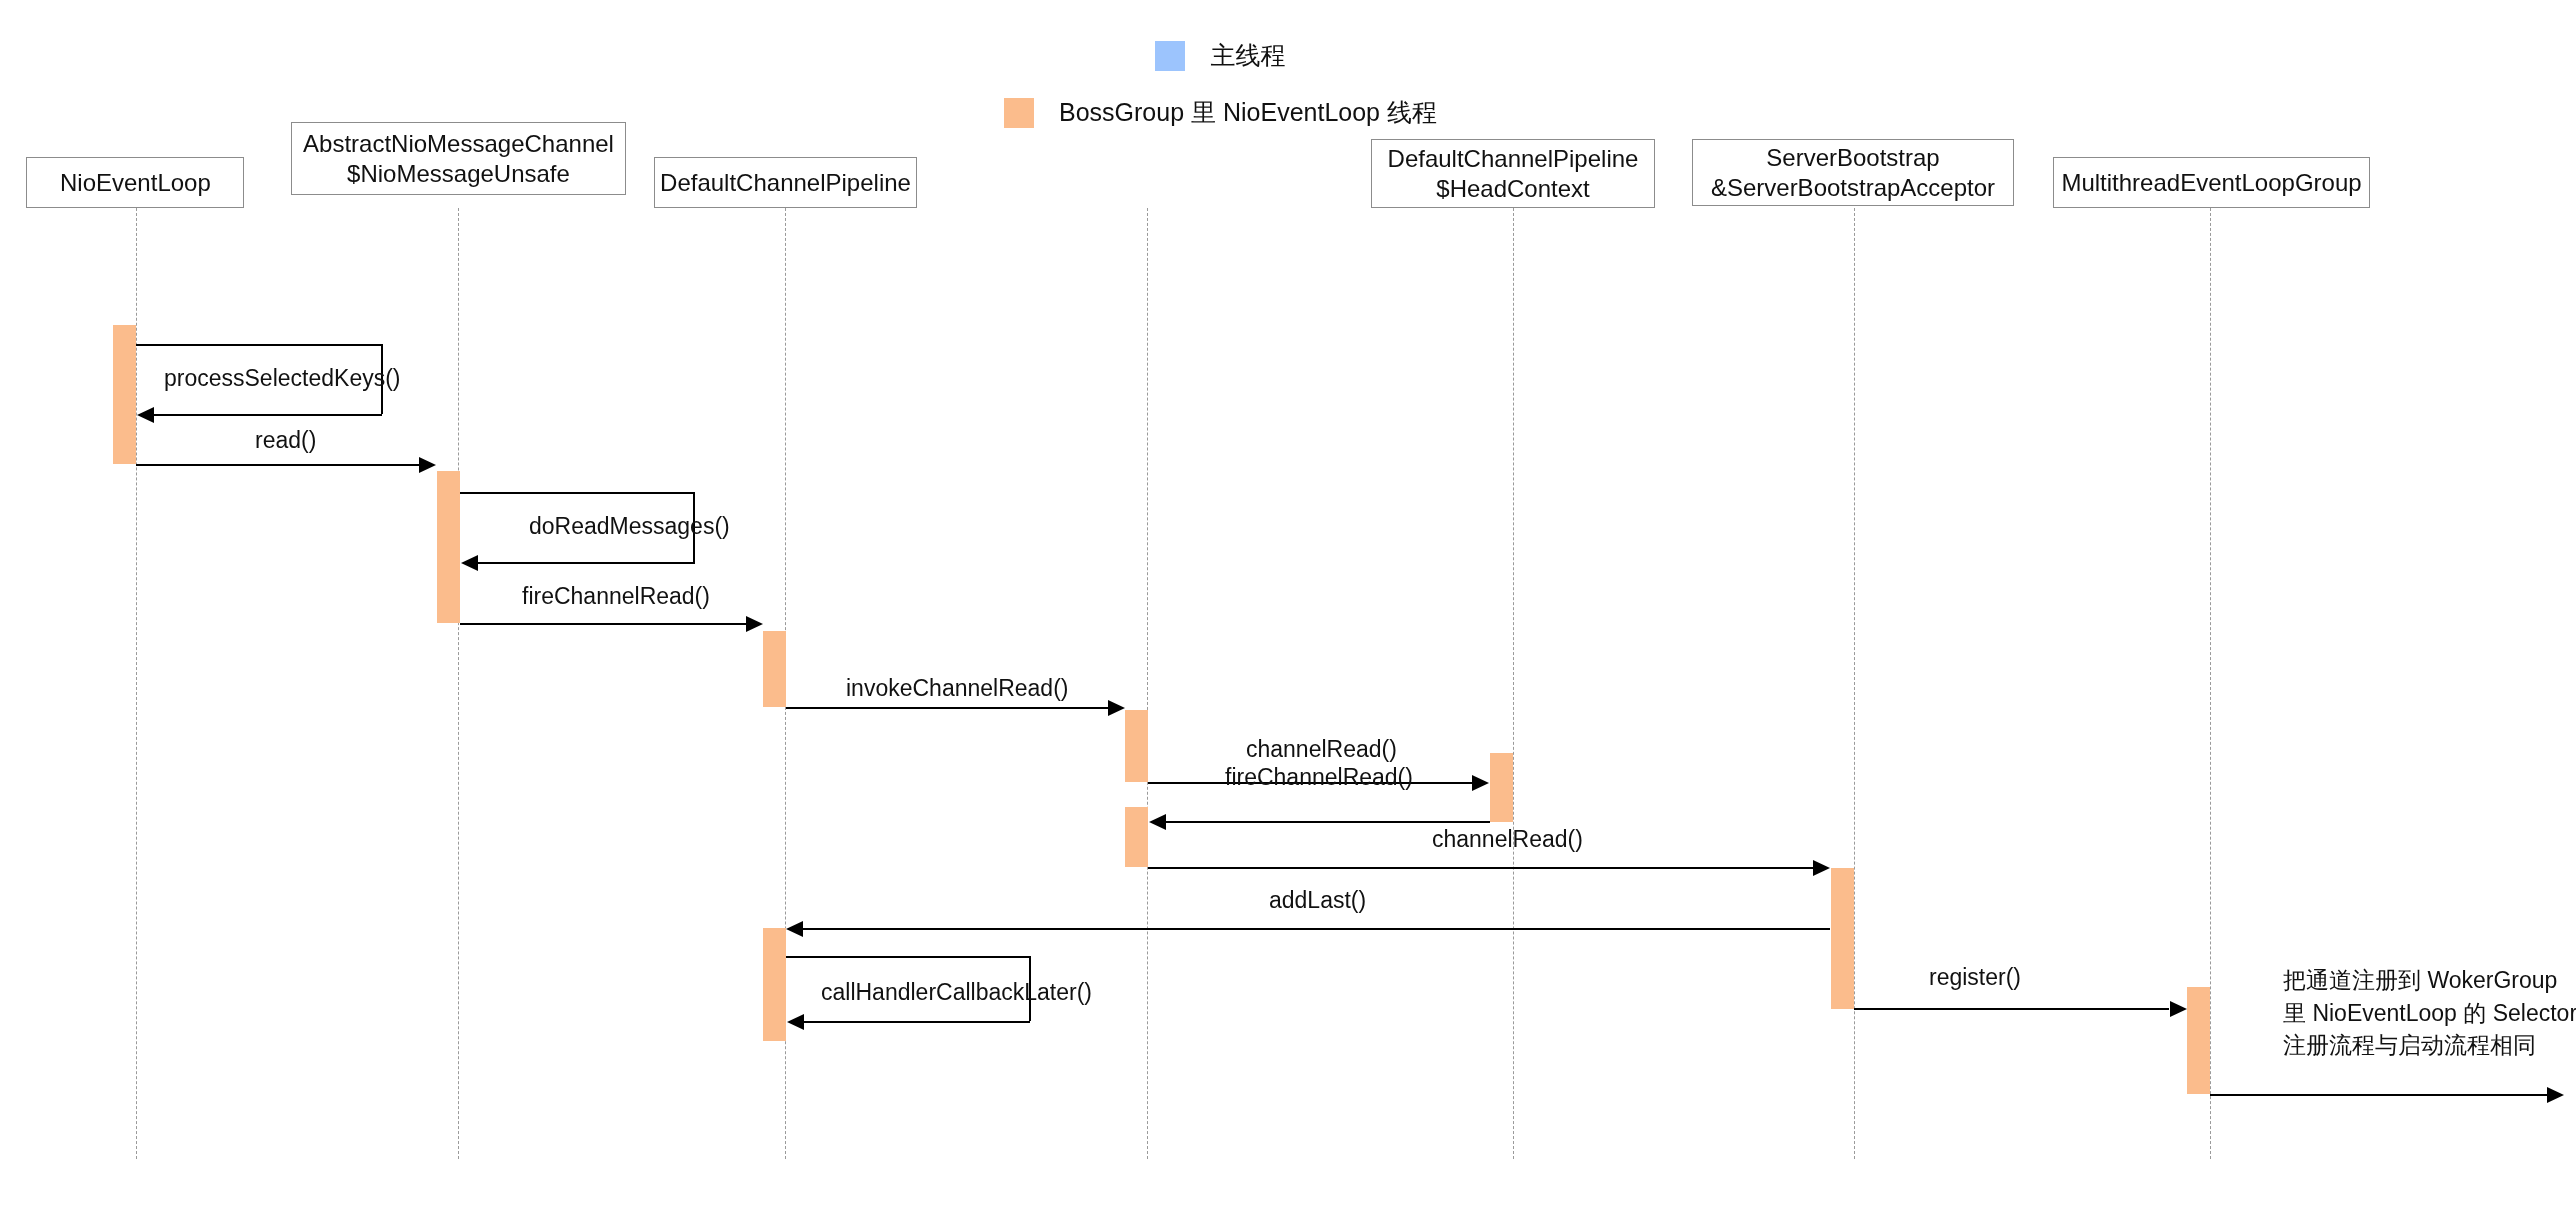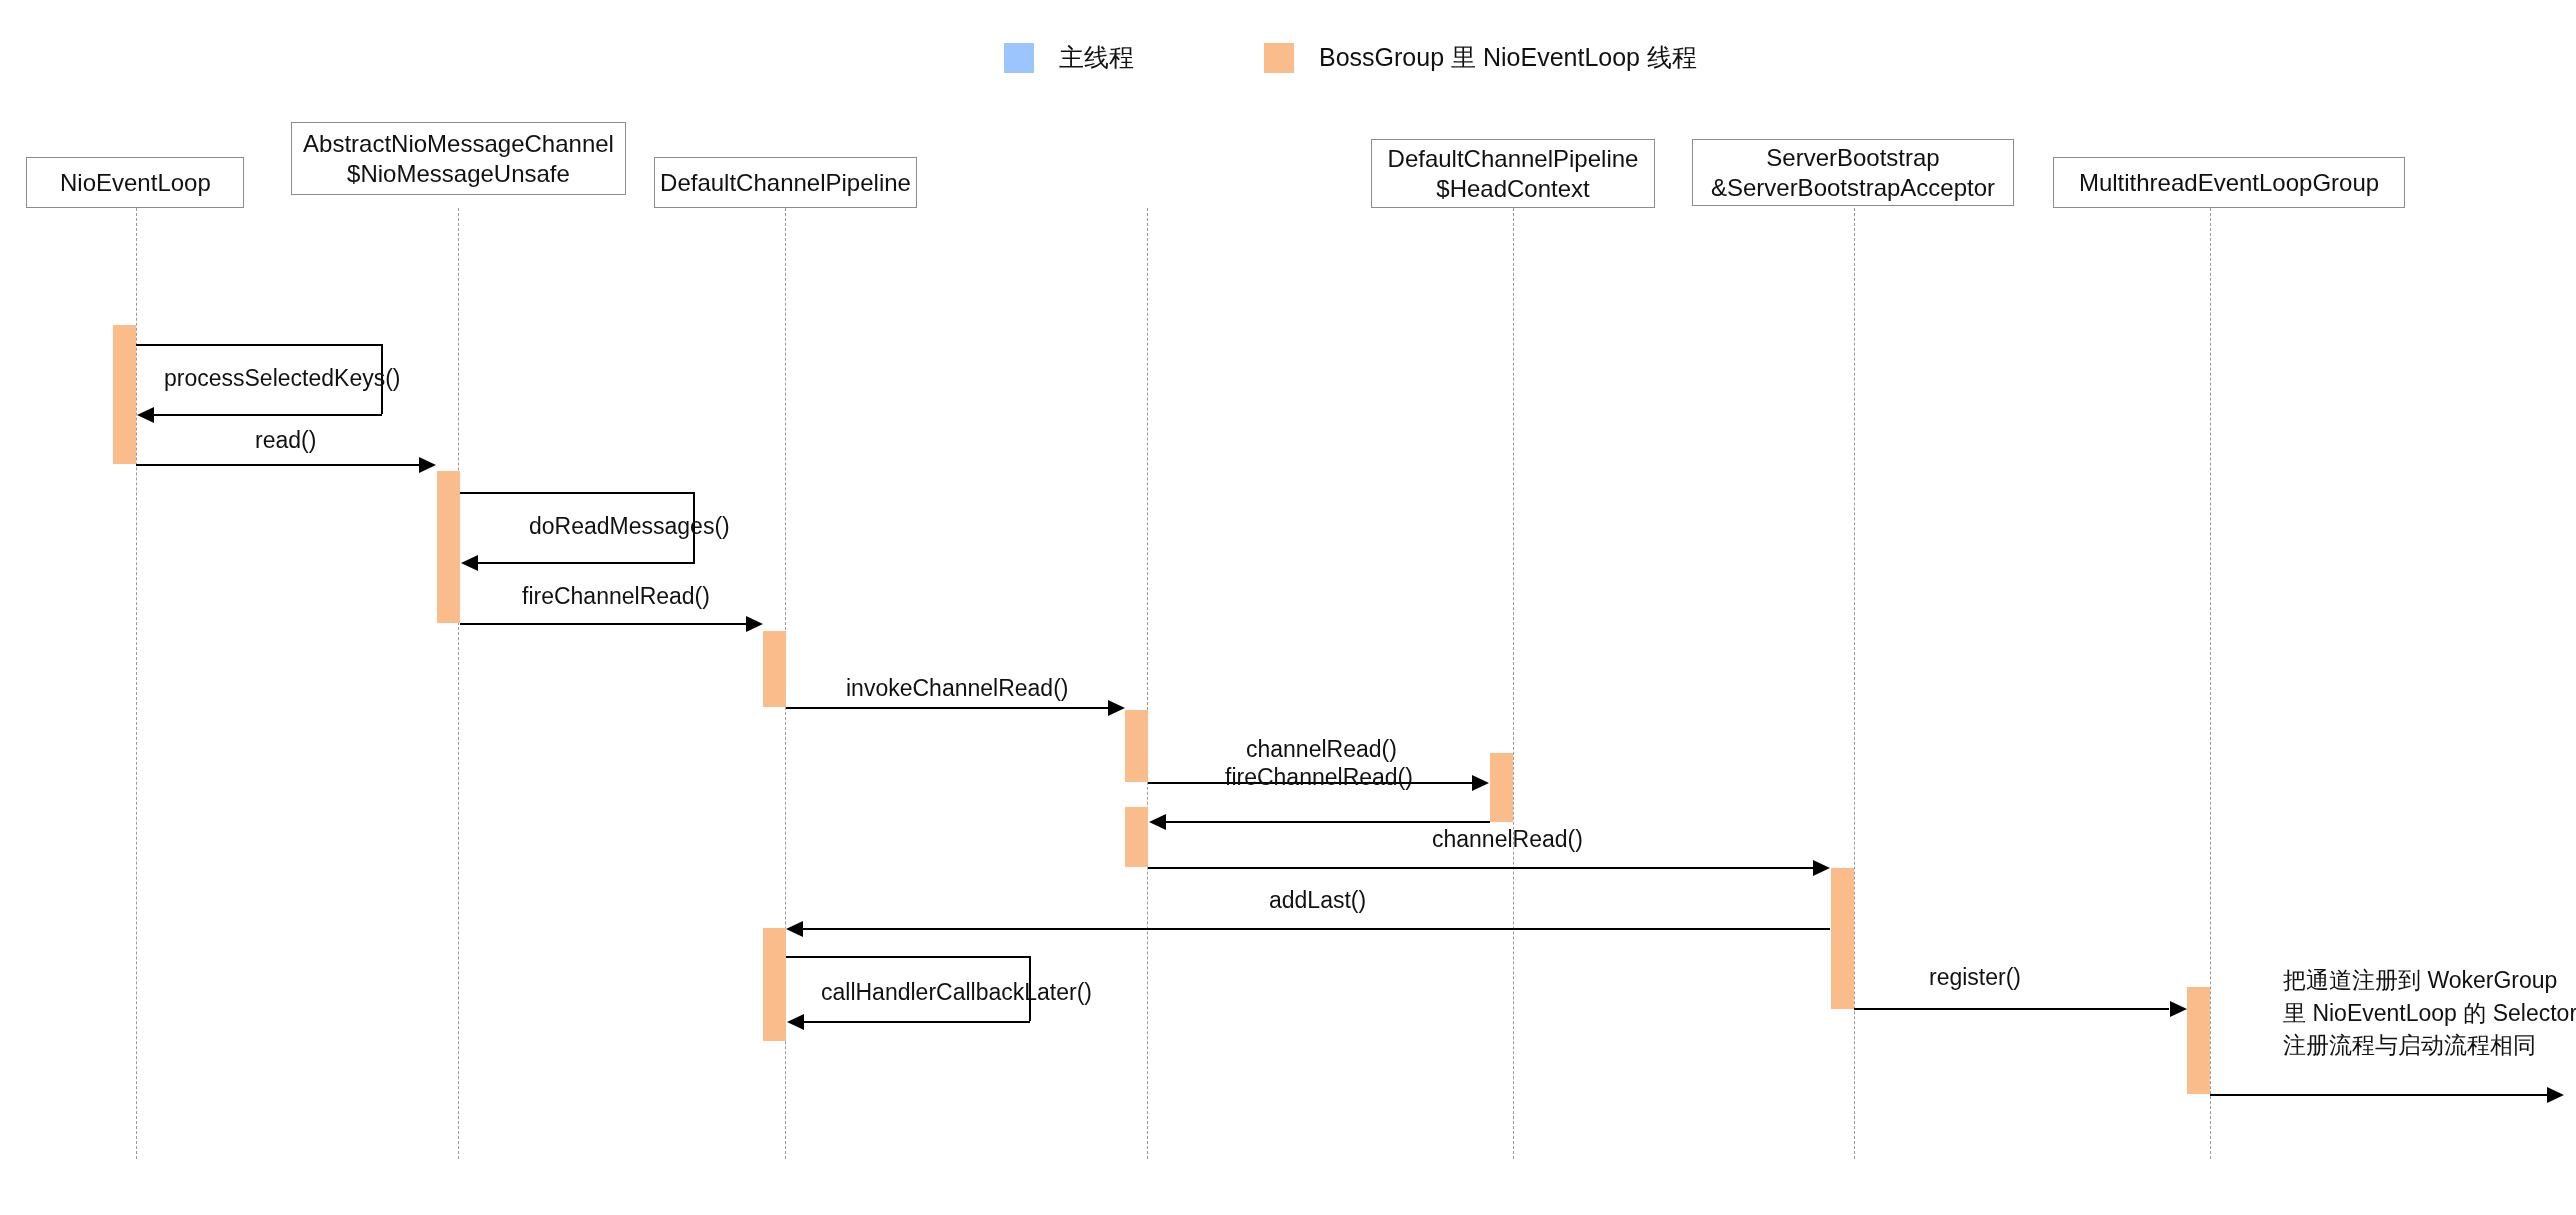--- a/index.html
+++ b/index.html
@@ -20,23 +20,24 @@
     width: 2576px;
     height: 1216px;
   }
 
   
   .legend {
     position: absolute;
     top: 39px;
     left: 1004px;
     display: flex;
-    align-items: flex-end;
+    align-items: center;
     gap: 12px;
     height: 35px;
+    flex-direction: column;
   }
   .legend-entry {
     display: flex;
     align-items: center;
   }
   .legend-swatch {
     width: 30px;
     height: 30px;
     display: block;
   }
@@ -159,21 +160,21 @@
   <div class="lifeline-head" style="left:1371px; top:139px; width:284px; height:69px;">
     <span class="ln">DefaultChannelPipeline</span>
     <span class="ln">$HeadContext</span>
   </div>
 
   <div class="lifeline-head" style="left:1692px; top:139px; width:322px; height:67px;">
     <span class="ln">ServerBootstrap</span>
     <span class="ln">&amp;ServerBootstrapAcceptor</span>
   </div>
 
-  <div class="lifeline-head" style="left:2053px; top:157px; width:352px; height:51px;">
+  <div class="lifeline-head" style="left:2053px; top:157px; width:317px; height:51px;">
     <span class="ln">MultithreadEventLoopGroup</span>
   </div>
 
   <div class="lifeline-dash" style="left:136px;  top:208px; height:951px;"></div>
   <div class="lifeline-dash" style="left:458px;  top:208px; height:951px;"></div>
   <div class="lifeline-dash" style="left:785px;  top:208px; height:951px;"></div>
   <div class="lifeline-dash" style="left:1147px; top:208px; height:951px;"></div>
   <div class="lifeline-dash" style="left:1513px; top:208px; height:951px;"></div>
   <div class="lifeline-dash" style="left:1854px; top:208px; height:951px;"></div>
   <div class="lifeline-dash" style="left:2210px; top:208px; height:951px;"></div>

